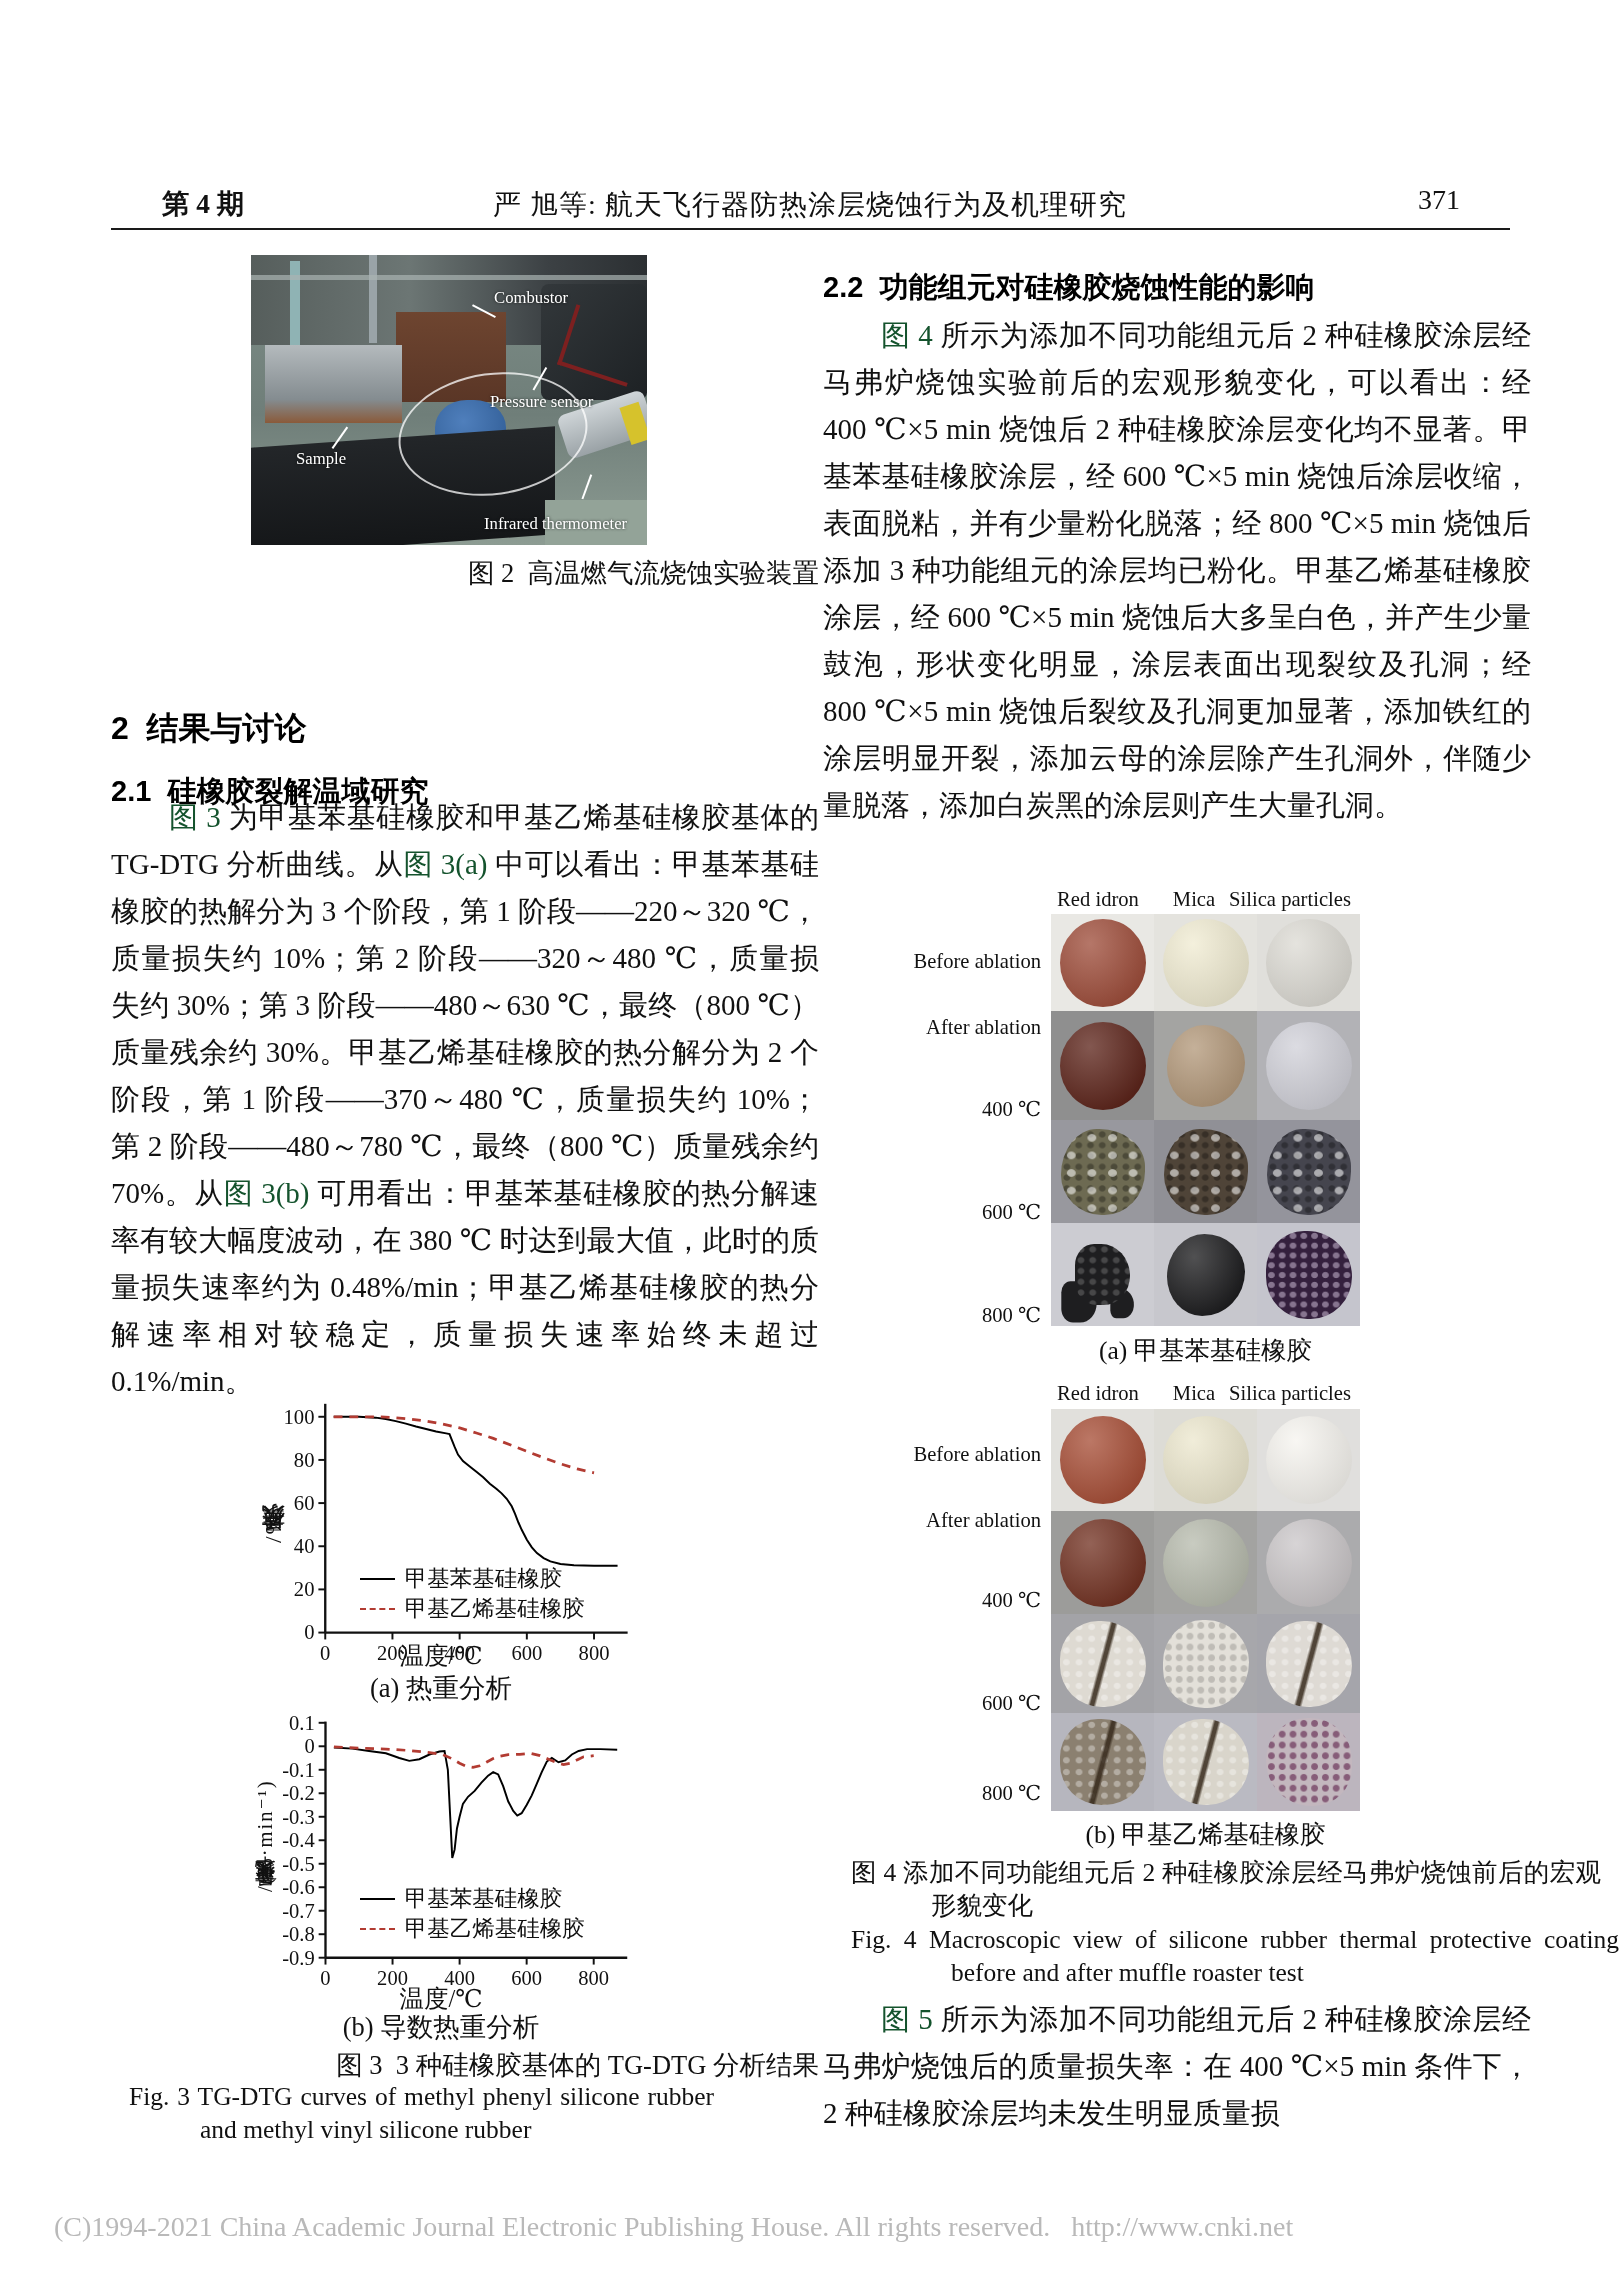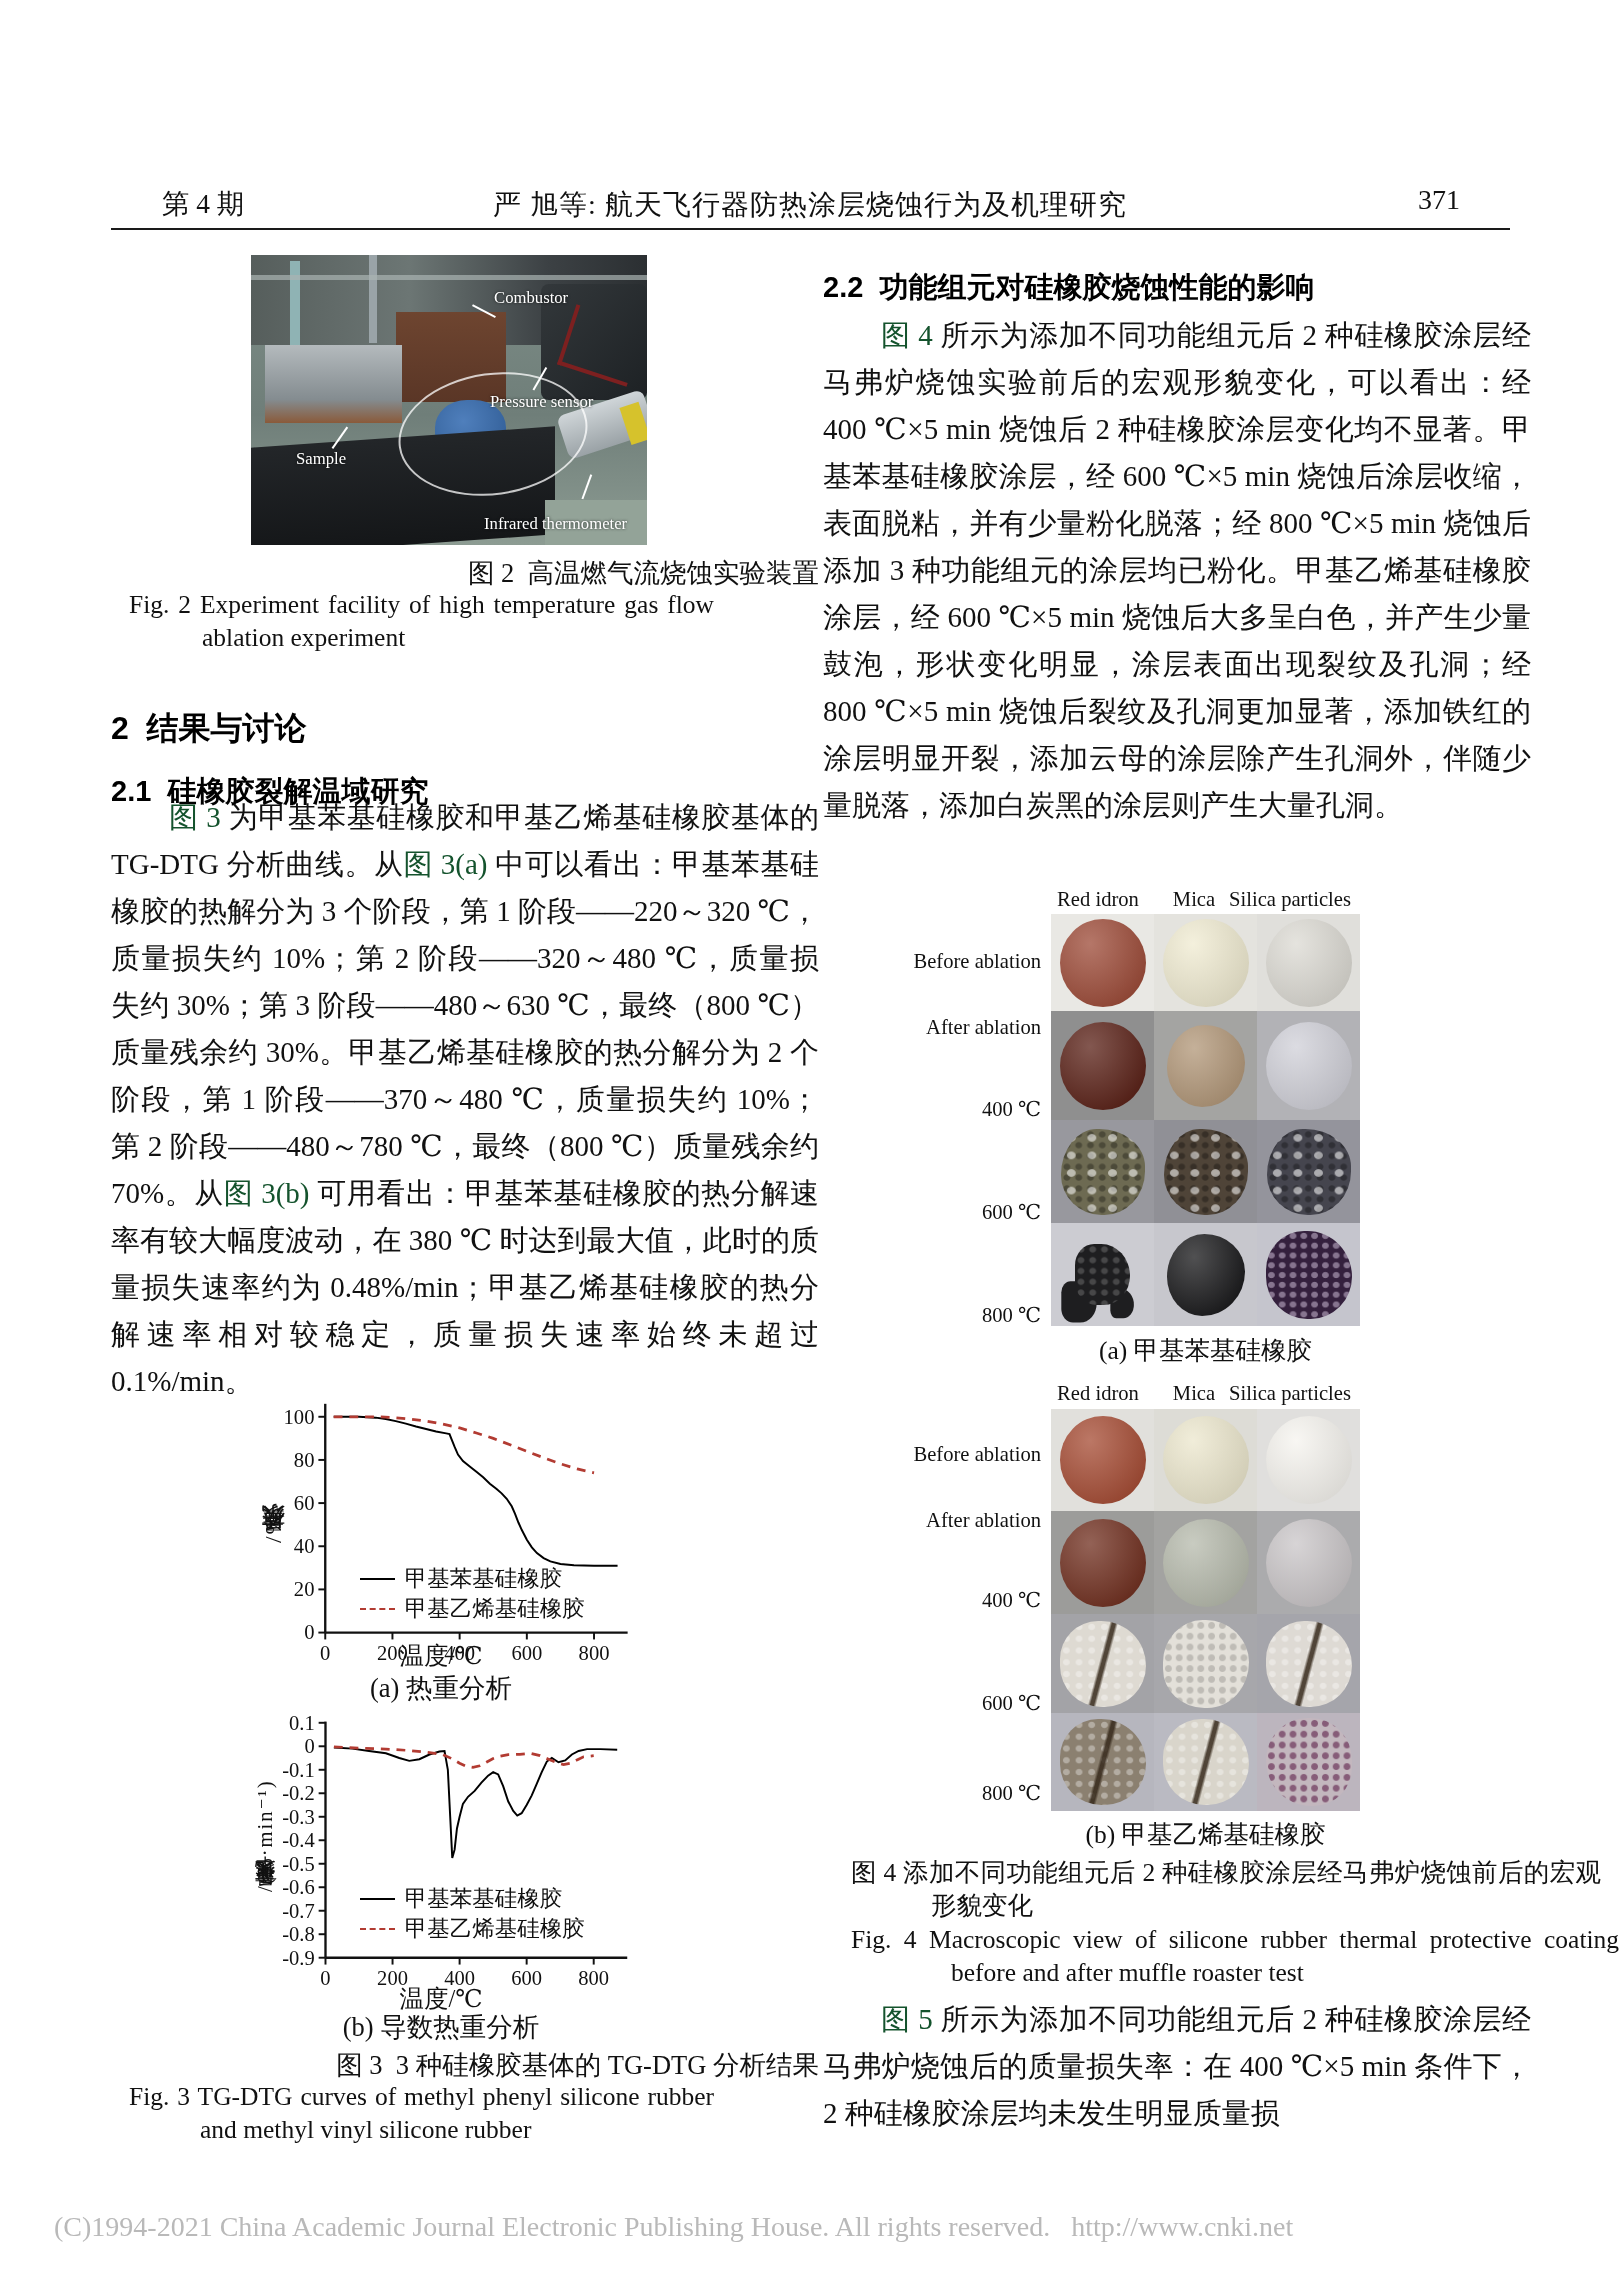--- a/index.html
+++ b/index.html
@@ -1,21 +1,21 @@
 <!DOCTYPE html>
 <html><head>
 <meta charset="utf-8">
 <style>
   html,body{margin:0;padding:0;background:#f2f2f2;}
   .page{position:relative;width:1620px;height:2293px;background:#ffffff;overflow:hidden;
         font-family:"Liberation Serif","DejaVu Serif",serif;color:#111;}
   .abs{position:absolute;}
   .pre{white-space:pre;}
   
-  .hdr-issue{top:186px;left:162px;font-size:27.4px;}
+  .hdr-issue{top:186px;left:162px;font-size:27.4px;font-weight:bold;}
   .hdr-title{top:186px;left:0;right:0;text-align:center;font-size:28px;letter-spacing:1px;}
   .hdr-page{top:184px;right:160px;font-size:28px;}
   .hdr-rule{top:228px;left:111px;width:1399px;border-top:2.5px solid #1a1a1a;height:0;}
   
   .photo{left:251px;top:255px;width:396px;height:290px;background:
      linear-gradient(180deg,#7e8e88 0%,#6f7e79 55%,#8d9c93 100%);overflow:hidden;}
   .ph-lbl{position:absolute;color:#fff;font-size:16.7px;text-shadow:0 0 2.9px rgba(0,0,0,.8);}
   .ph-arrow{position:absolute;width:25.5px;border-top:2px solid #fff;}
   
   .cap-zh{font-size:26.5px;text-align:right;}
@@ -92,21 +92,20 @@
     <span class="ph-arrow" style="left:220px;top:55px;transform:rotate(28deg);"></span>
     <span class="ph-lbl" style="left:239px;top:137px;">Pressure sensor</span>
     <span class="ph-arrow" style="left:276px;top:123px;transform:rotate(-60deg);"></span>
     <span class="ph-lbl" style="left:45px;top:194px;">Sample</span>
     <span class="ph-arrow" style="left:76px;top:182px;transform:rotate(-55deg);"></span>
     <span class="ph-lbl" style="left:233px;top:259px;">Infrared thermometer</span>
     <span class="ph-arrow" style="left:323px;top:231px;transform:rotate(-70deg);"></span>
   </div>
 
   <div class="abs cap-zh pre" style="left:111px;top:555px;width:708px;">图 2  高温燃气流烧蚀实验装置</div>
-  <div class="abs cap-en" style="left:129px;top:588px;width:512px;padding-left:73px;text-indent:-73px;">Fig. 2  Experiment facility of high temperature gas flow ablation experiment</div>
 
   <div class="abs h-sec h1 pre" style="left:111px;top:672px;margin-top:35px;">2  结果与讨论</div>
   <div class="abs h-sec h2 pre" style="left:111px;top:749px;">2.1  硅橡胶裂解温域研究</div>
 
   <div class="abs para" style="left:111px;top:794px;width:708px;height:612px;"><span class="link">图 3</span><span> 为甲基苯基硅橡胶和甲基乙烯基硅橡胶基体的 TG-DTG 分析曲线。从</span><span class="link">图 3(a)</span><span> 中可以看出：甲基苯基硅橡胶的热解分为 3 个阶段，第 1 阶段——220～320 ℃，质量损失约 10%；第 2 阶段——320～480 ℃，质量损失约 30%；第 3 阶段——480～630 ℃，最终（800 ℃）质量残余约 30%。甲基乙烯基硅橡胶的热分解分为 2 个阶段，第 1 阶段——370～480 ℃，质量损失约 10%；第 2 阶段——480～780 ℃，最终（800 ℃）质量残余约 70%。从</span><span class="link">图 3(b)</span><span> 可用看出：甲基苯基硅橡胶的热分解速率有较大幅度波动，在 380 ℃ 时达到最大值，此时的质量损失速率约为 0.48%/min；甲基乙烯基硅橡胶的热分解速率相对较稳定，质量损失速率始终未超过 0.1%/min。</span></div>
 
   <div class="chart" style="left:235px;top:1400px;width:412px;height:267px;"><svg width="412" height="267" viewBox="0 0 420 272">
         <line x1="92" y1="3.799999999999983" x2="92" y2="237" stroke="#111" stroke-width="2.4"></line>
         <line x1="92" y1="237" x2="400.25" y2="237" stroke="#111" stroke-width="2.4"></line>
         <line x1="92" y1="237" x2="92" y2="244" stroke="#111" stroke-width="2"></line>

